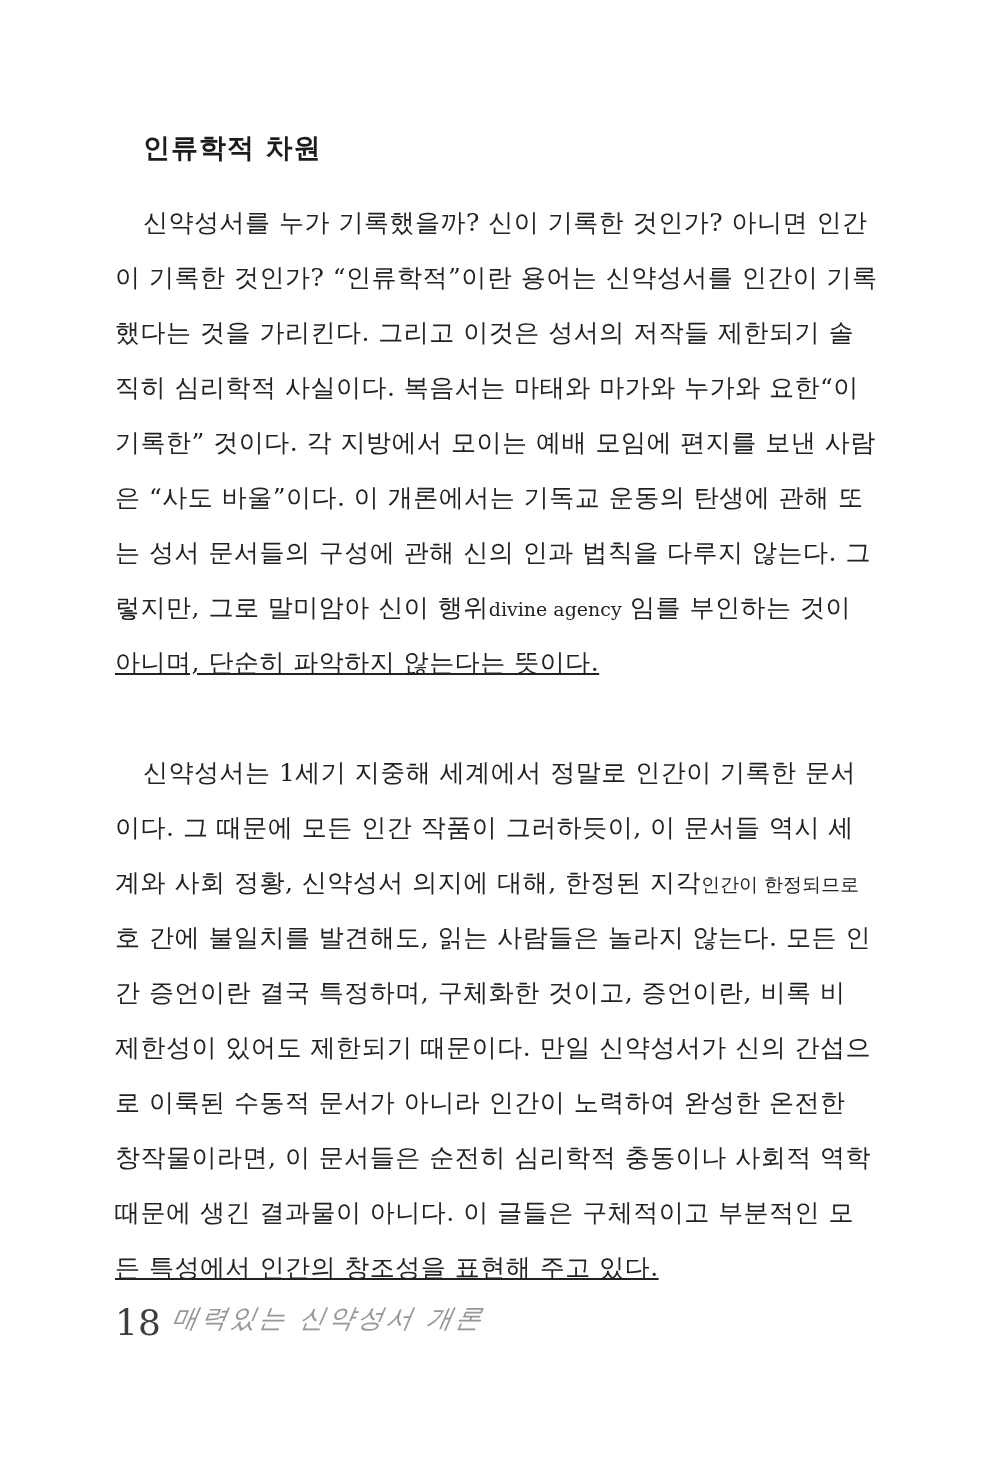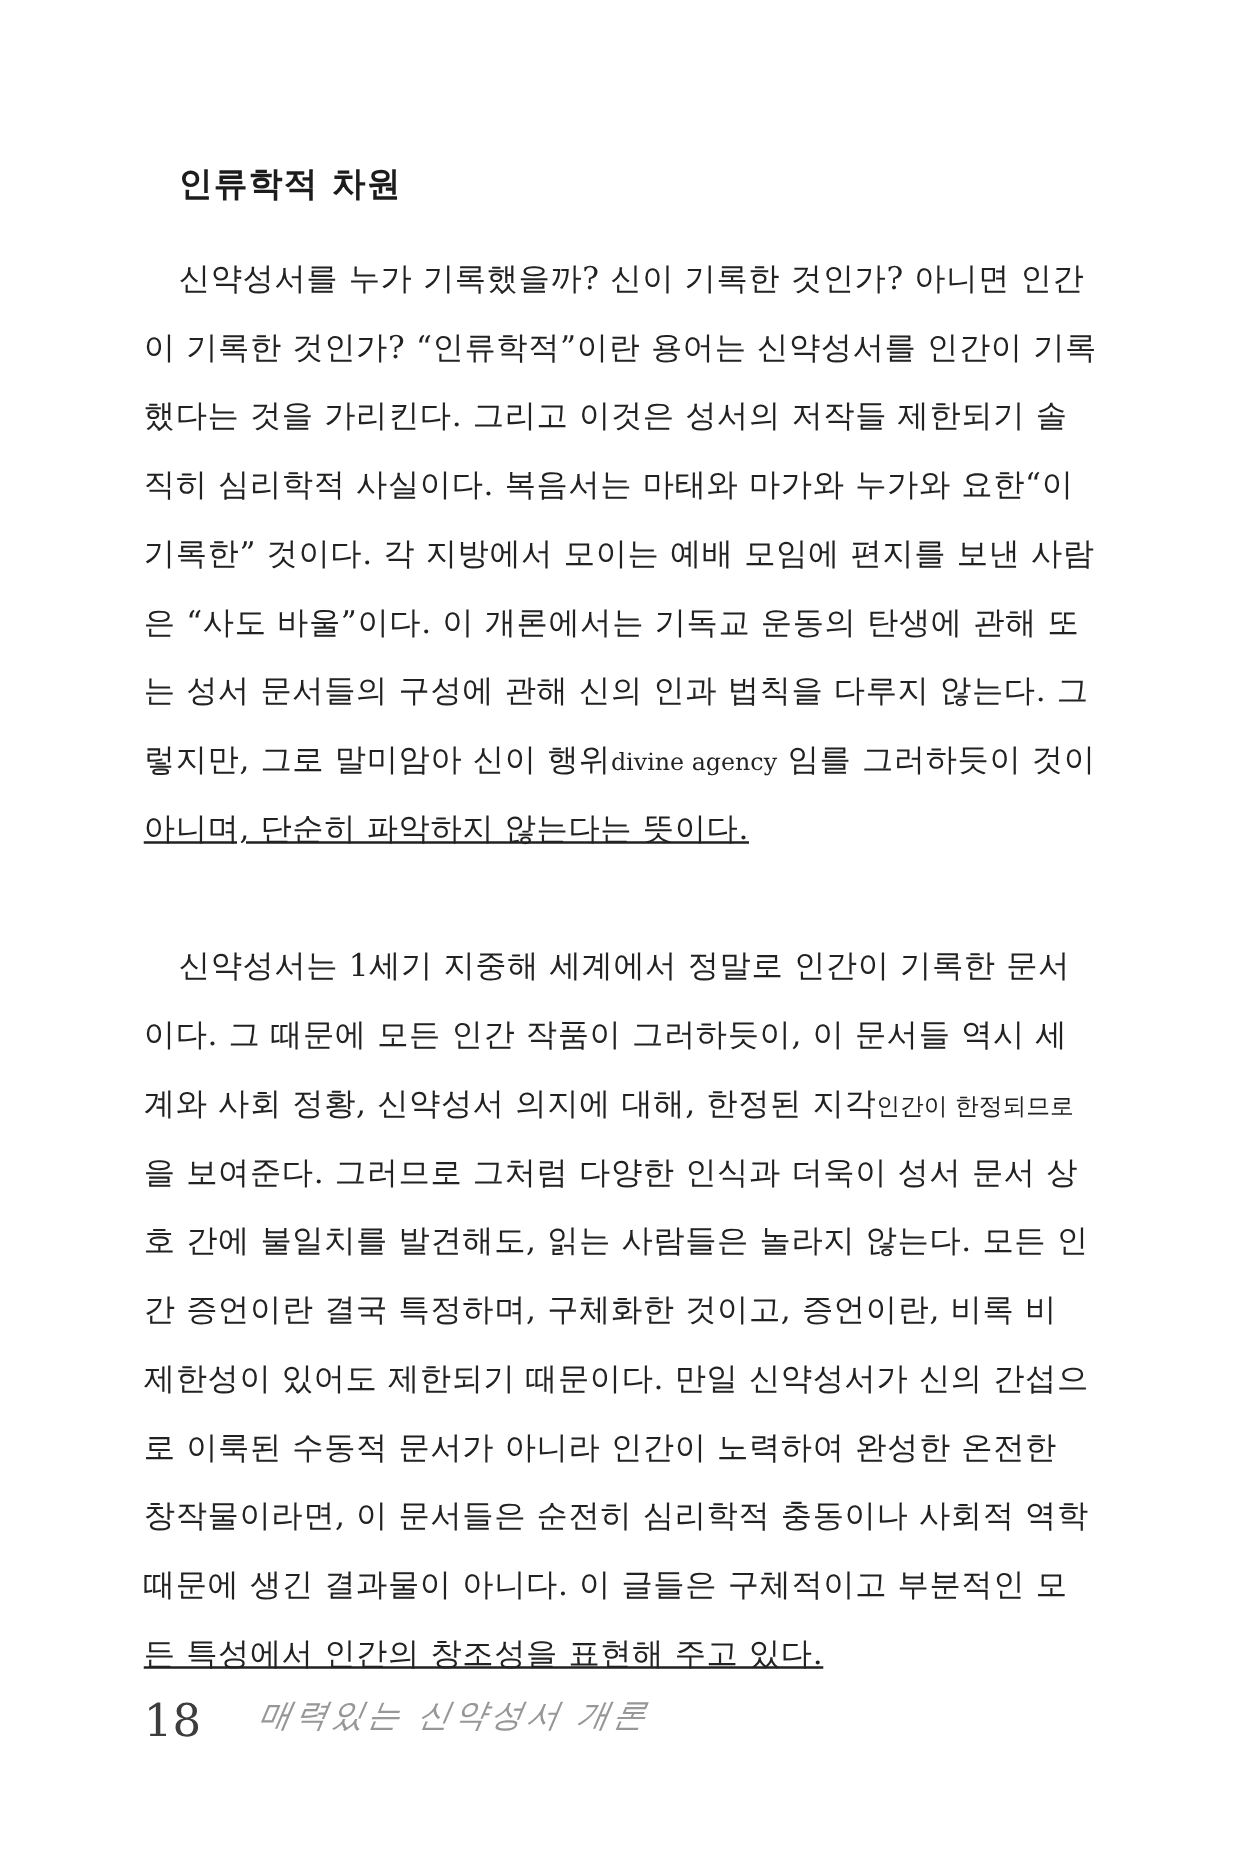--- a/index.html
+++ b/index.html
@@ -58,21 +58,20 @@
   }
   .seg-small {
     font-size: 19px;
     letter-spacing: 0px;
   }
   .footer {
     display: flex;
     align-items: flex-start;
     margin-top: 8px;
     padding-left: 0;
-    gap: 35px;
   }
   .page-number {
     font-family: "DejaVu Serif", "Liberation Serif", serif;
     font-size: 36px;
     line-height: 40px;
     color: #3d3d3d;
     letter-spacing: 0;
   }
   .book-title {
     font-family: "DejaVu Serif", "Liberation Serif", serif;
@@ -94,28 +93,27 @@
 
   <div id="paragraphs-root">
       <div class="paragraph">
         <div class="line first"><span>신약성서를 누가 기록했을까? 신이 기록한 것인가? 아니면 인간</span></div>
         <div class="line"><span>이 기록한 것인가? “인류학적”이란 용어는 신약성서를 인간이 기록</span></div>
         <div class="line"><span>했다는 것을 가리킨다. 그리고 이것은 성서의 저작들 제한되기 솔</span></div>
         <div class="line"><span>직히 심리학적 사실이다. 복음서는 마태와 마가와 누가와 요한“이</span></div>
         <div class="line"><span>기록한” 것이다. 각 지방에서 모이는 예배 모임에 편지를 보낸 사람</span></div>
         <div class="line"><span>은 “사도 바울”이다. 이 개론에서는 기독교 운동의 탄생에 관해 또</span></div>
         <div class="line"><span>는 성서 문서들의 구성에 관해 신의 인과 법칙을 다루지 않는다. 그</span></div>
-        <div class="line"><span>렇지만, 그로 말미암아 신이 행위</span><span class="seg-small">divine agency</span><span> 임를 그러하듯이 것이</span></div>
+        <div class="line"><span>렇지만, 그로 말미암아 신이 행위</span><span class="seg-small">divine agency</span><span> 임를 부인하는 것이</span></div>
         <div class="line plain"><span>아니며, 단순히 파악하지 않는다는 뜻이다.</span></div>
       </div>
       <div class="paragraph">
         <div class="line first"><span>신약성서는 1세기 지중해 세계에서 정말로 인간이 기록한 문서</span></div>
         <div class="line"><span>이다. 그 때문에 모든 인간 작품이 그러하듯이, 이 문서들 역시 세</span></div>
         <div class="line"><span>계와 사회 정황, 신약성서 의지에 대해, 한정된 지각</span><span class="seg-small">인간이 한정되므로</span></div>
-        <div class="line"><span>을 보여준다. 그러므로 그처럼 다양한 인식과 더욱이 성서 문서 상</span></div>
         <div class="line"><span>호 간에 불일치를 발견해도, 읽는 사람들은 놀라지 않는다. 모든 인</span></div>
         <div class="line"><span>간 증언이란 결국 특정하며, 구체화한 것이고, 증언이란, 비록 비</span></div>
         <div class="line"><span>제한성이 있어도 제한되기 때문이다. 만일 신약성서가 신의 간섭으</span></div>
         <div class="line"><span>로 이룩된 수동적 문서가 아니라 인간이 노력하여 완성한 온전한</span></div>
         <div class="line"><span>창작물이라면, 이 문서들은 순전히 심리학적 충동이나 사회적 역학</span></div>
         <div class="line"><span>때문에 생긴 결과물이 아니다. 이 글들은 구체적이고 부분적인 모</span></div>
         <div class="line plain"><span>든 특성에서 인간의 창조성을 표현해 주고 있다.</span></div>
       </div>
     </div>
 

